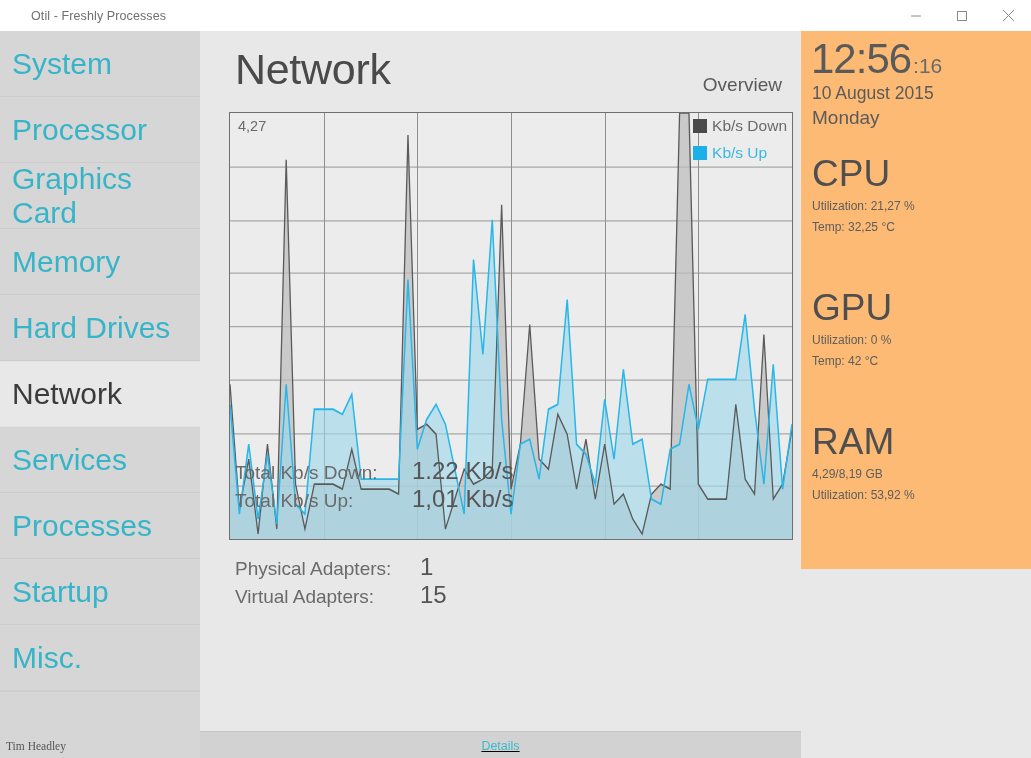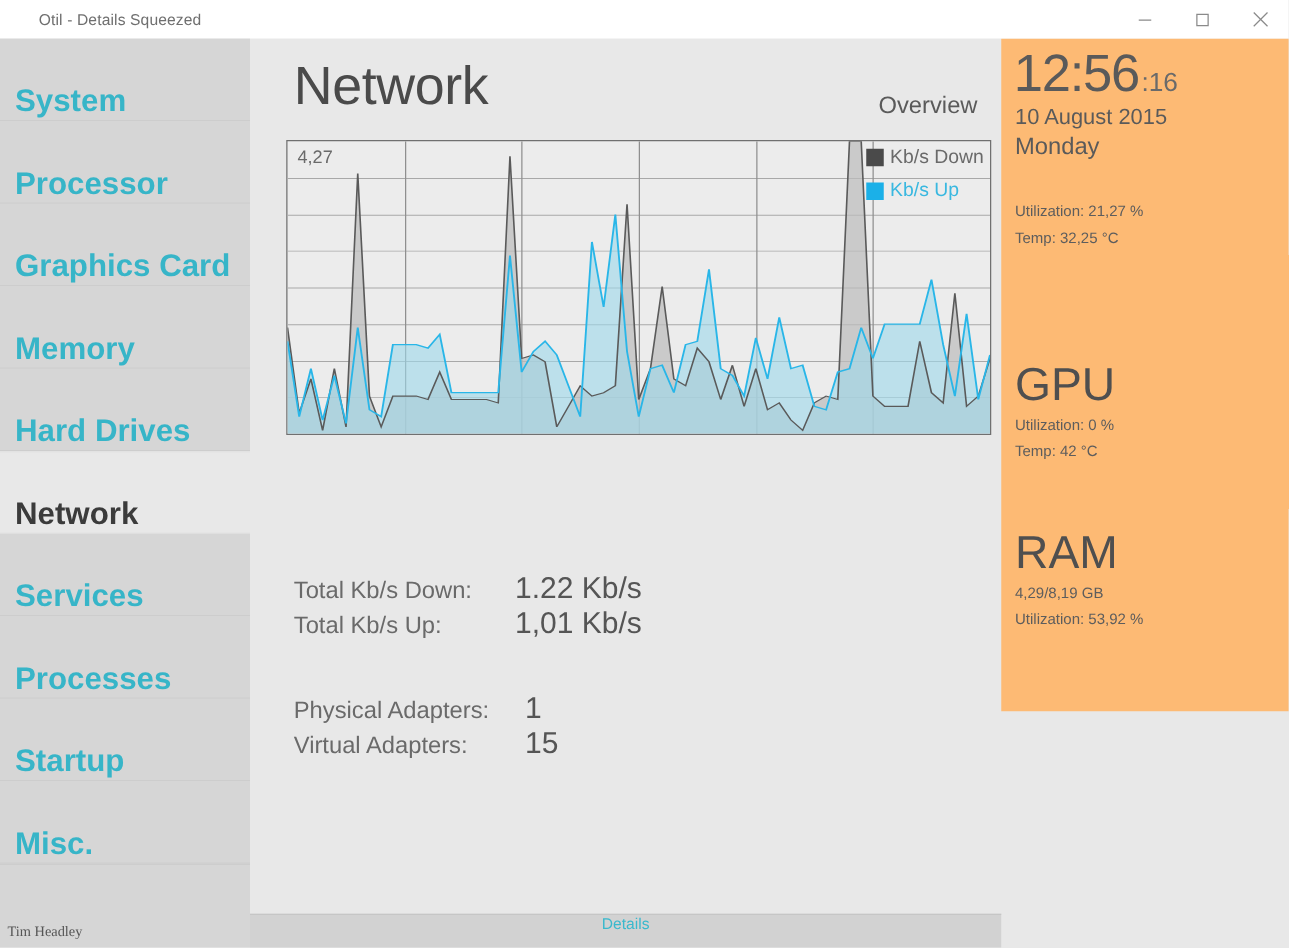--- a/index.html
+++ b/index.html
@@ -27,23 +27,23 @@
   }
   .winbtn svg{display:block;}
 
   
   .sidebar{
     position:absolute;left:0;top:31px;width:200px;height:727px;
     background:#d6d6d6;
   }
   .navitem{
     position:relative;height:66px;box-sizing:border-box;
-    display:flex;align-items:flex-end;
+    display:flex;align-items:center;
     padding-left:12px;
-    font-size:25px;font-weight:700;color:#37b5c8;
+    font-size:30px;font-weight:400;color:#37b5c8;
     border-bottom:1px solid #cdcdcd;
     background:#d6d6d6;
   }
   .navitem.selected{
     background:#e8e8e8;color:#3b3b3b;
     border-bottom:1px solid #e2e2e2;border-top:1px solid #e2e2e2;
     width:201px;
   }
   .nav-footer{
     position:absolute;left:0;bottom:0;width:200px;height:66px;
@@ -61,21 +61,21 @@
     position:absolute;left:35px;top:14px;
     font-size:43px;font-weight:300;color:#4a4a4a;letter-spacing:-.3px;
   }
   .overview-link{
     position:absolute;right:19px;top:43px;
     font-size:19px;font-weight:300;color:#5a5a5a;
   }
 
   
   .chart{
-    position:absolute;left:29px;top:81px;width:564px;height:236px;
+    position:absolute;left:29px;top:81px;width:564px;height:428px;
     border:1px solid #707070;box-sizing:border-box;background:#ececec;
   }
   .chart svg{display:block;width:100%;height:100%;}
   .chart-max{
     position:absolute;left:8px;top:5px;font-size:14.5px;color:#6a6a6a;
   }
   .legend{
     position:absolute;right:5px;top:4px;
   }
   .legend-row{display:flex;align-items:center;margin-bottom:9px;}
@@ -89,21 +89,21 @@
   .srow{display:flex;align-items:baseline;}
   .skey{font-size:19px;font-weight:300;width:177px;}
   .sval{font-size:24px;font-weight:300;color:#555;}
   .stats2{position:absolute;left:35px;top:522px;color:#6a6a6a;}
   .stats2 .skey{width:185px;}
 
   
   .footer{
     position:absolute;left:200px;top:731px;width:601px;height:27px;
     background:#d2d2d2;border-top:1px solid #c6c6c6;
-    display:flex;justify-content:center;
+    display:flex;align-items:center;justify-content:center;text-decoration:underline;
   }
   .details-link{font-size:12.5px;color:#3ab9cd;}
 
   
   .rightpanel{
     position:absolute;left:801px;top:31px;width:230px;height:538px;
     background:#fdba74;color:#5a5a5a;
   }
   .clock{position:absolute;left:10px;top:4px;display:flex;align-items:baseline;}
   .clock-hm{font-size:42px;font-weight:300;color:#5a5a5a;letter-spacing:-1px;}
@@ -118,21 +118,21 @@
   .b-cpu{top:124px;}
   .b-gpu{top:258px;}
   .b-ram{top:392px;}
 </style>
 </head>
 <body>
 
 <div class="window">
 
   <div class="titlebar">
-    <div class="titlebar-text">Otil - Details Squeezed</div>
+    <div class="titlebar-text">Otil - Freshly Processes</div>
     <div class="winctrls">
       <div class="winbtn">
         <svg width="12" height="12" viewBox="0 0 12 12">
             <line x1="1" y1="6" x2="11" y2="6" stroke="#8a8a8a" stroke-width="1"></line>
           </svg>
       </div>
       <div class="winbtn">
         <svg width="12" height="12" viewBox="0 0 12 12">
             <rect x="1.5" y="1.5" width="9" height="9" fill="none" stroke="#8a8a8a" stroke-width="1"></rect>
           </svg>
@@ -247,20 +247,21 @@
 
   <div class="rightpanel">
     <div class="clock">
       <span class="clock-hm">12:56</span>
       <span class="clock-sec">:16</span>
     </div>
     <div class="clock-date">10 August 2015</div>
     <div class="clock-day">Monday</div>
 
     <div class="rp-block b-cpu">
+      <div class="rp-head">CPU</div>
       <div class="rp-line">Utilization: 21,27 %</div>
       <div class="rp-line">Temp: 32,25 °C</div>
     </div>
 
     <div class="rp-block b-gpu">
       <div class="rp-head">GPU</div>
       <div class="rp-line">Utilization: 0 %</div>
       <div class="rp-line">Temp: 42 °C</div>
     </div>
 

